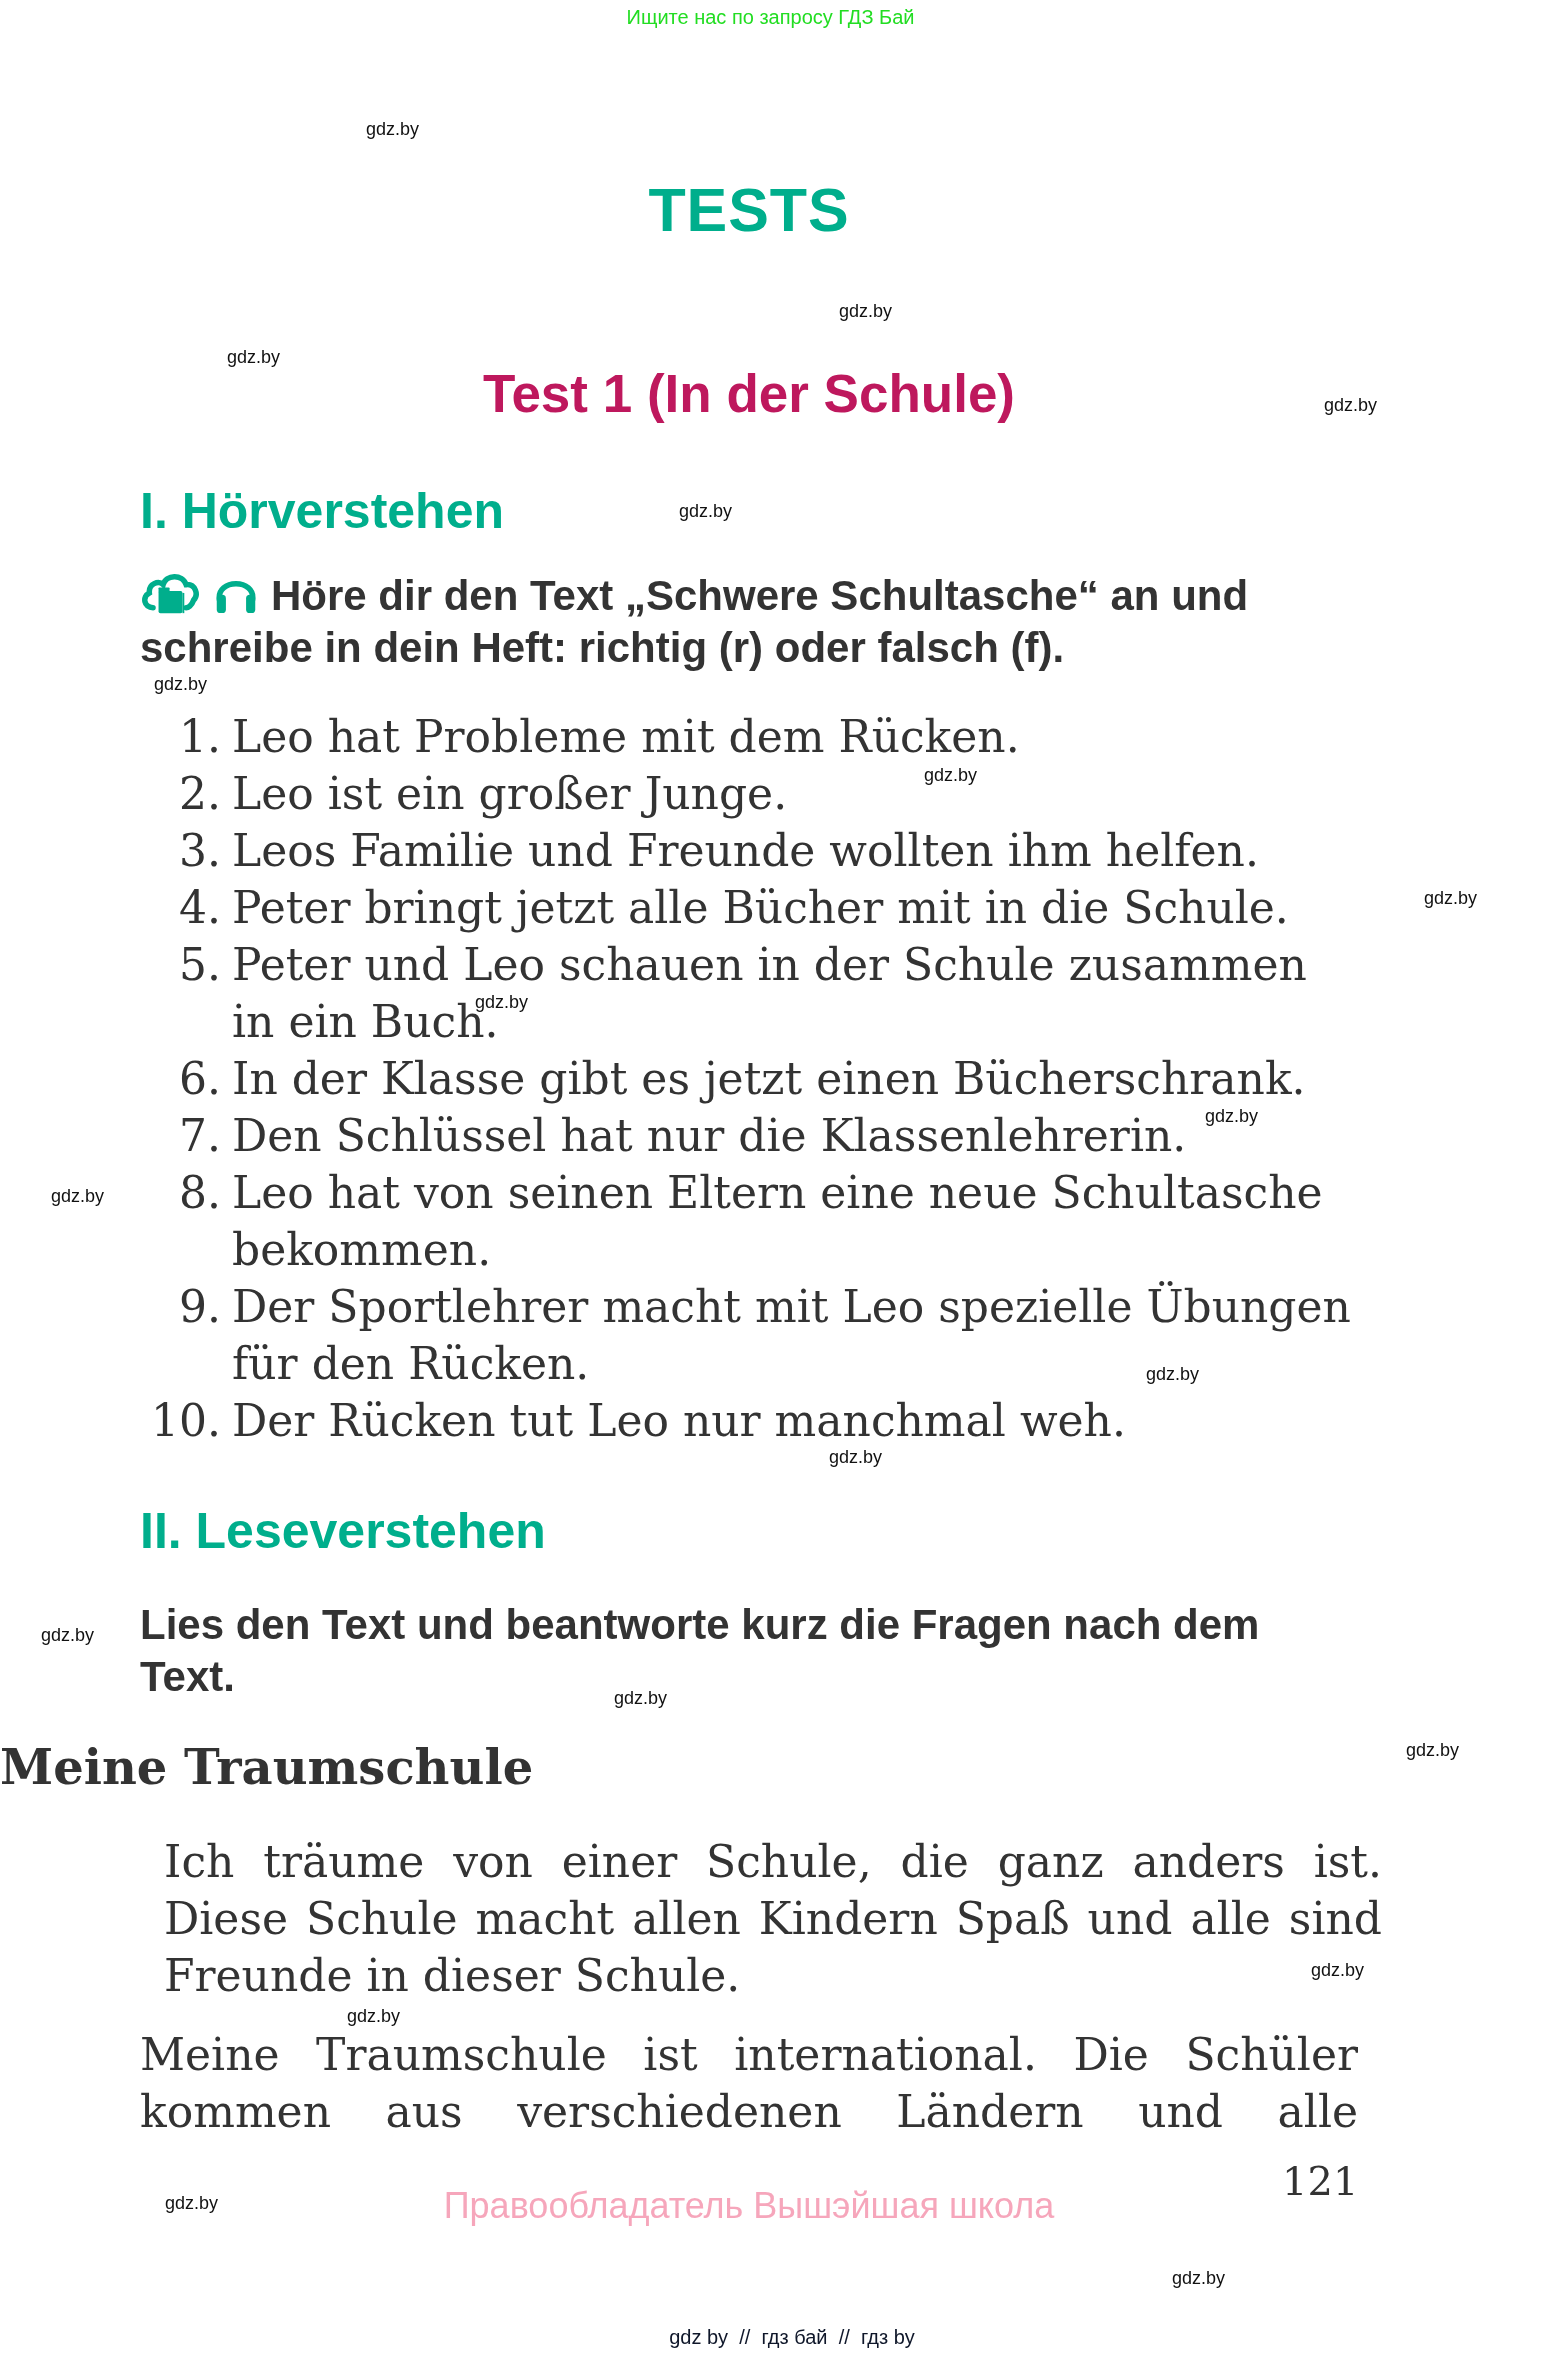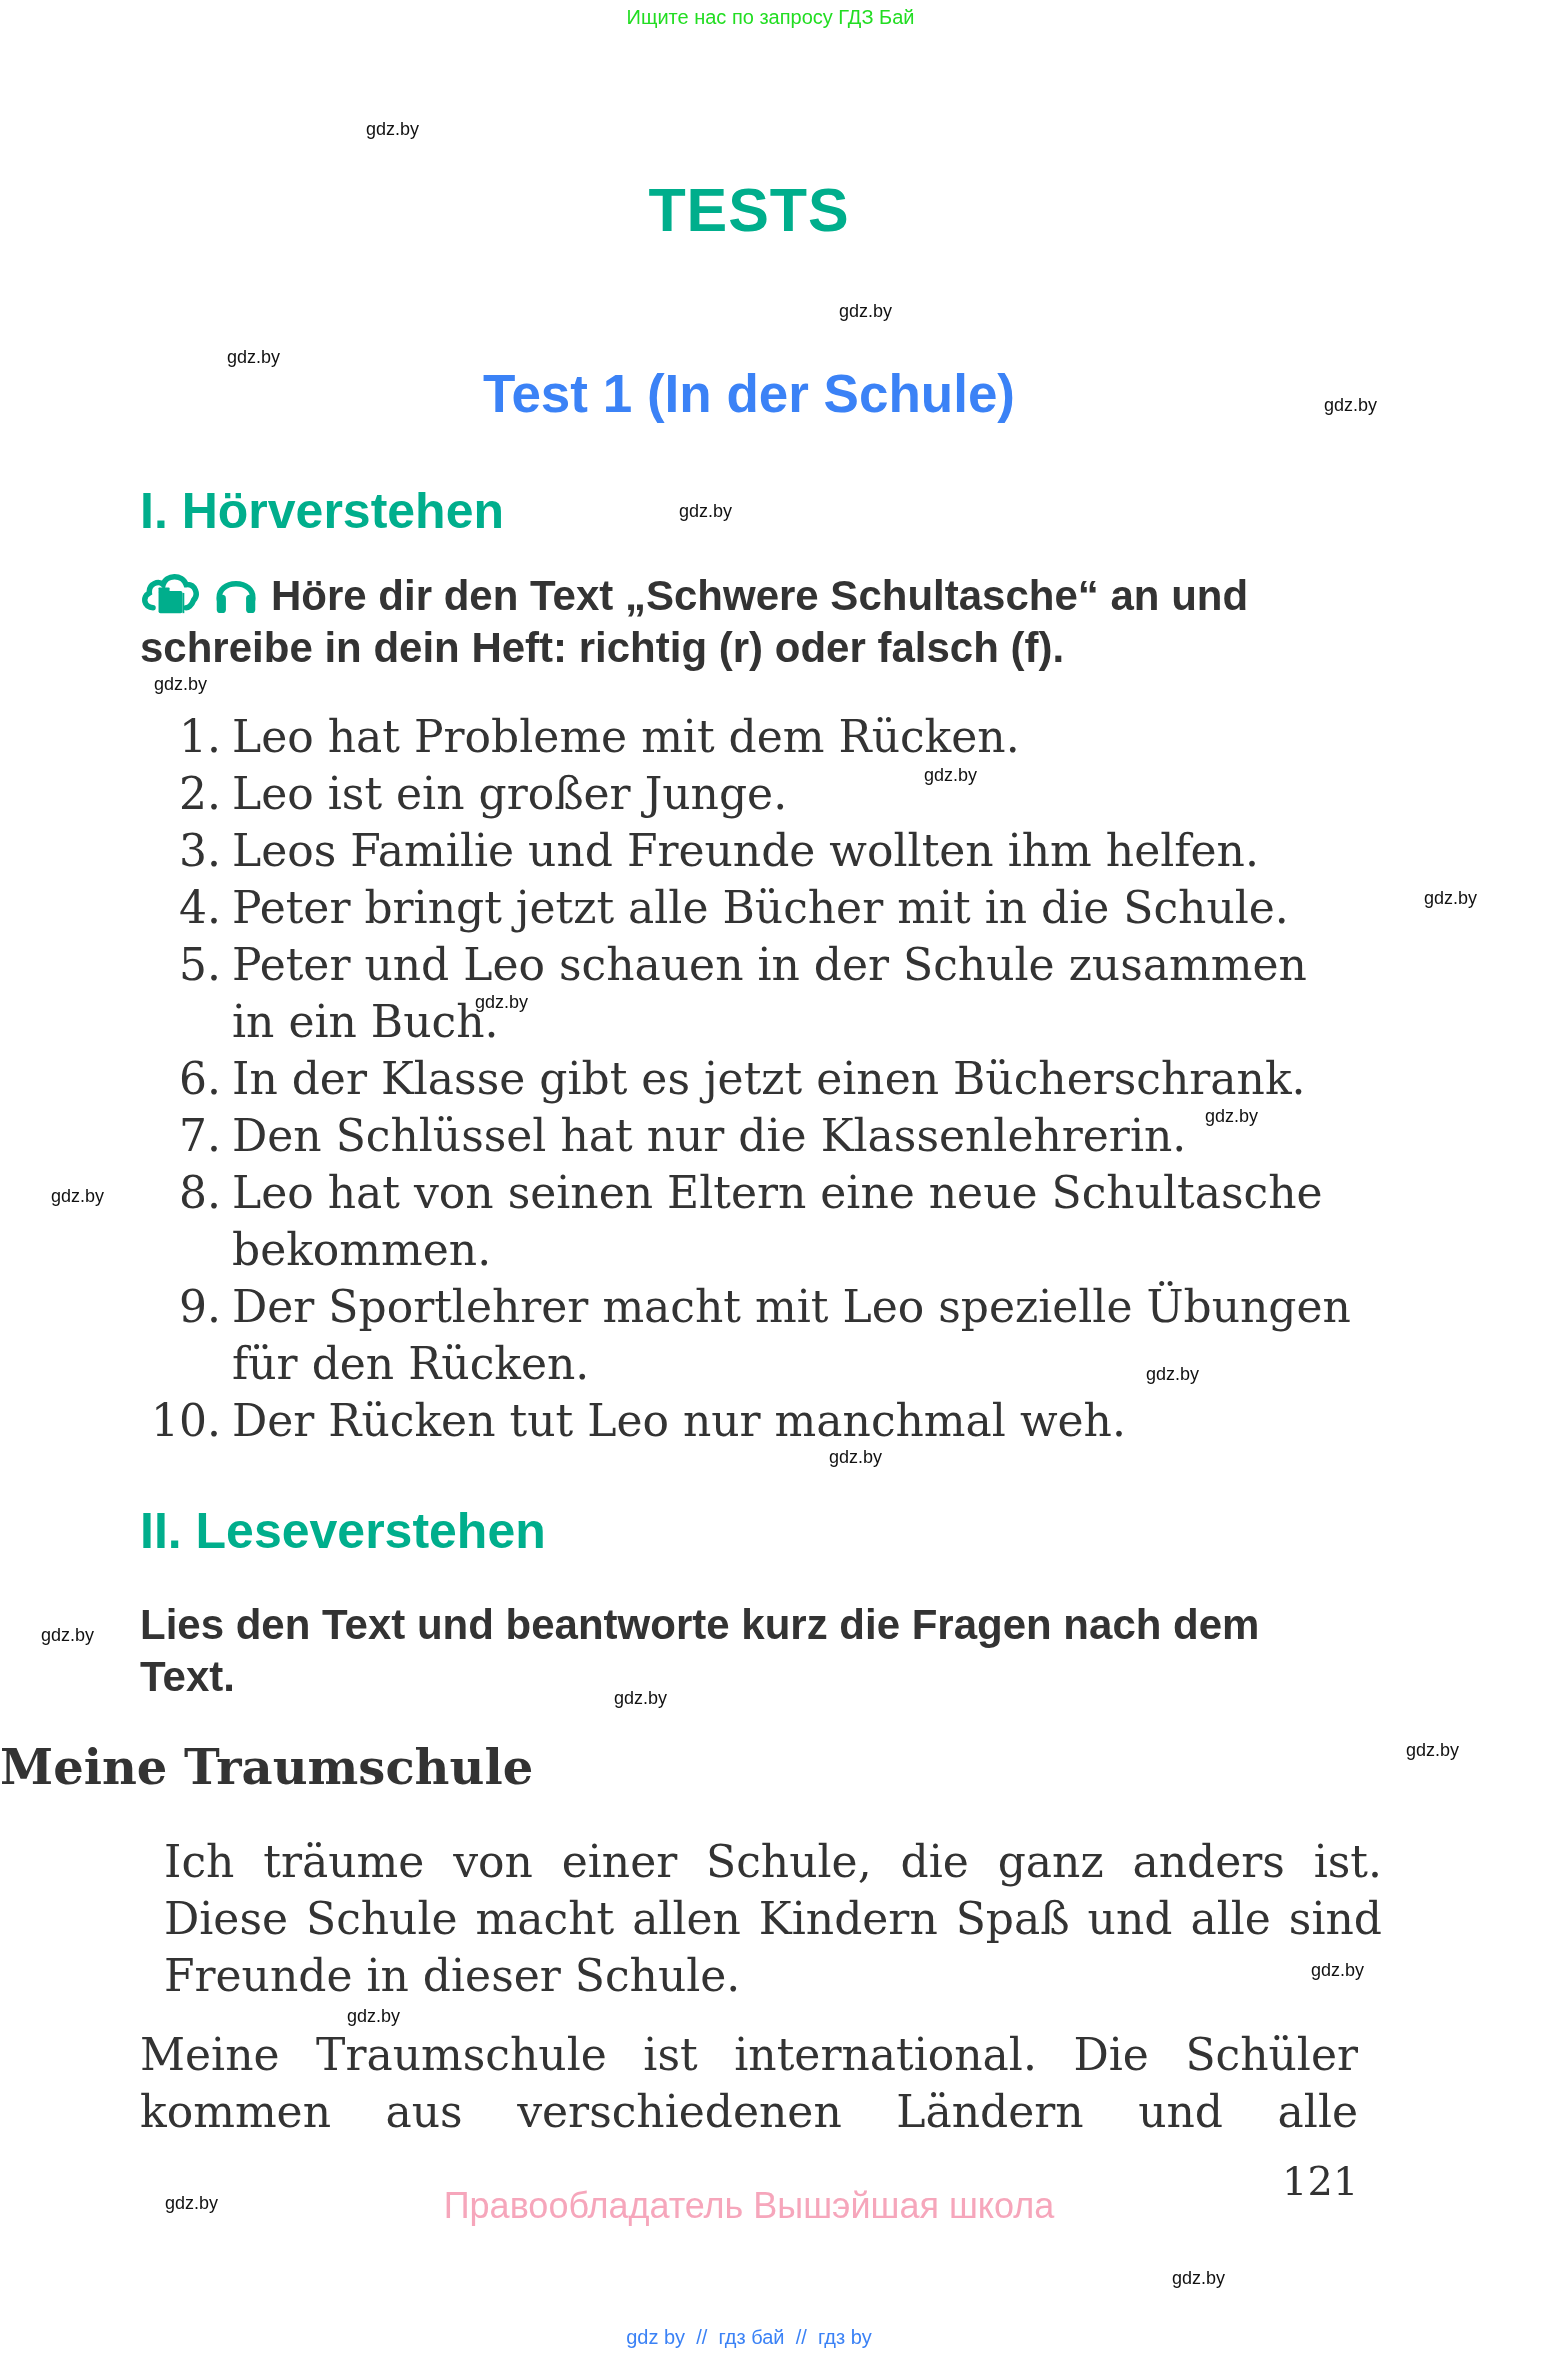--- a/index.html
+++ b/index.html
@@ -3,32 +3,32 @@
 <meta charset="utf-8">
 <style>
   html, body { margin: 0; padding: 0; background: #ffffff; }
   body { width: 1541px; height: 2377px; position: relative; overflow: hidden; }
   .abs { position: absolute; white-space: nowrap; }
   .sans { font-family: "Liberation Sans", "DejaVu Sans", sans-serif; }
   .serif { font-family: "DejaVu Serif", "Liberation Serif", serif; }
   .top-banner { top: 5.5px; left: 0; width: 1541px; text-align: center; font-size: 20px; color: #22dd22; }
   .wm { font-size: 18px; color: #111; font-family: "Liberation Sans", sans-serif; }
   .title-main { top: 175px; left: 0; width: 1498px; text-align: center; font-size: 61px; font-weight: bold; color: #00ae8c; letter-spacing: 0.9px; }
-  .test-title { top: 363px; left: 0; width: 1498px; text-align: center; font-size: 53px; font-weight: bold; color: #3b82f6; }
+  .test-title { top: 363px; left: 0; width: 1498px; text-align: center; font-size: 53px; font-weight: bold; color: #be185d; }
   .section-h { font-size: 50px; font-weight: bold; color: #00ae8c; }
   .instr { font-size: 42px; font-weight: bold; color: #333; line-height: 52px; }
   .list { left: 140px; top: 708px; width: 1222px; }
   .li { position: relative; font-size: 44px; color: #333; line-height: 57px; padding-left: 92px; }
   .li .num { position: absolute; left: 0; width: 81px; text-align: right; }
   .li .txt { display: block; white-space: normal; }
   .subhead { top: 1739px; left: 0; width: 1498px; font-size: 48px; font-weight: bold; color: #333; }
   .para { left: 140px; width: 1218px; font-size: 44px; color: #333; line-height: 57px; text-align: justify; white-space: normal; }
   .page-num { top: 2158px; left: 1282px; font-size: 40px; color: #333; }
   .copyright { top: 2185px; left: 0; width: 1498px; text-align: center; font-size: 36px; color: #f6a6bb; }
-  .bottom-links { top: 2326px; left: 0; width: 1498px; text-align: center; font-size: 20px; color: #3b82f6; }
+  .bottom-links { top: 2326px; left: 0; width: 1498px; text-align: center; font-size: 20px; color: #0f172a; padding-left: 43px; }
   .icons { display: inline-flex; gap: 13px; vertical-align: -5.5px; margin-right: 13px; }
   .icons svg { display: block; }
 </style>
 </head>
 <body>
 
 <div class="abs top-banner sans">Ищите нас по запросу ГДЗ Бай</div>
 
 <div class="abs wm" style="top:119px;left:366px;">gdz.by</div>
 <div class="abs wm" style="top:301px;left:839px;">gdz.by</div>

